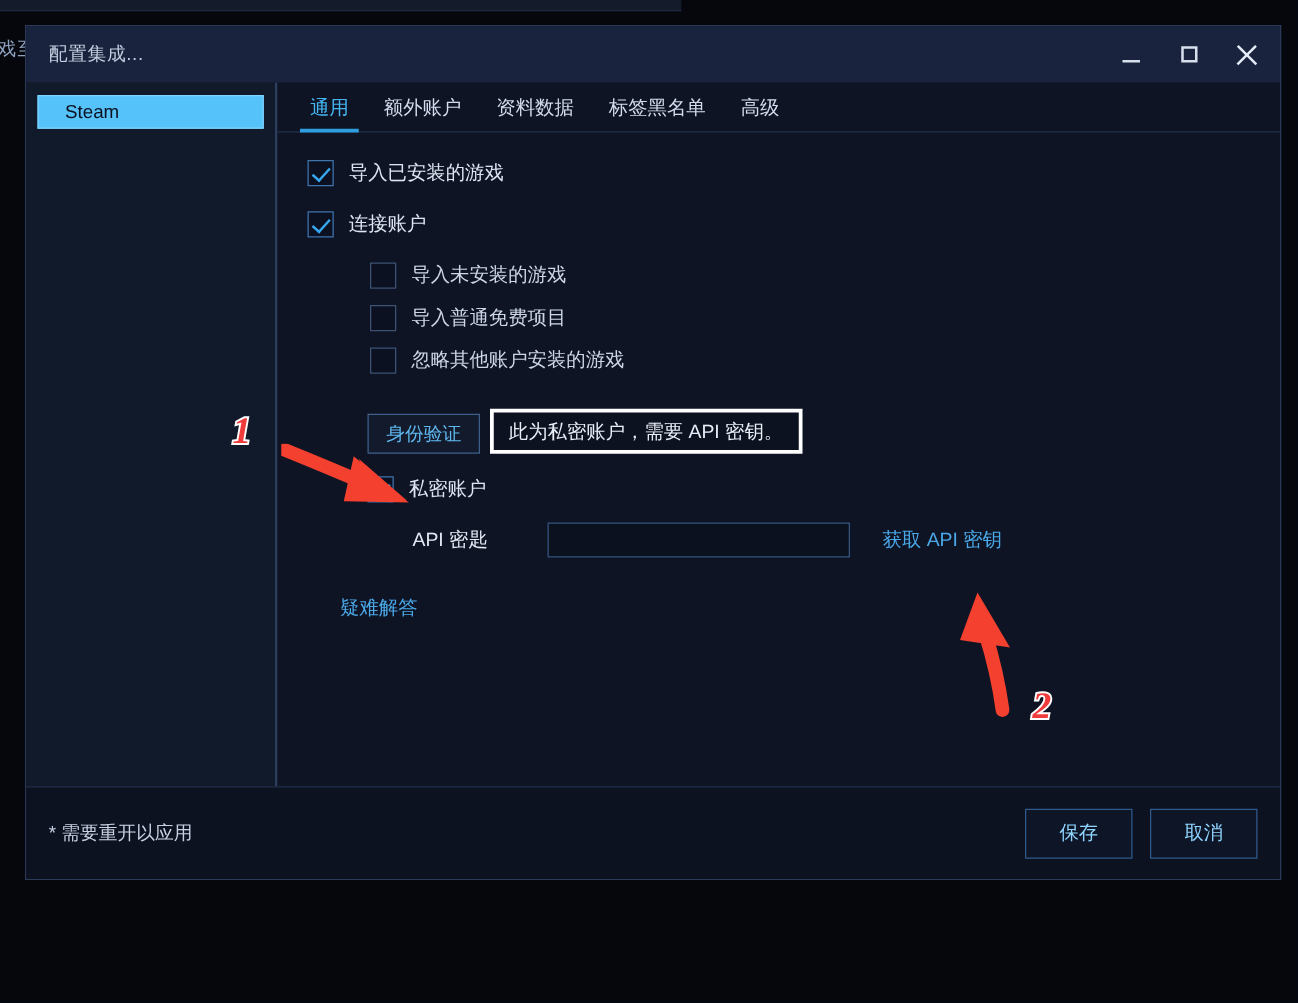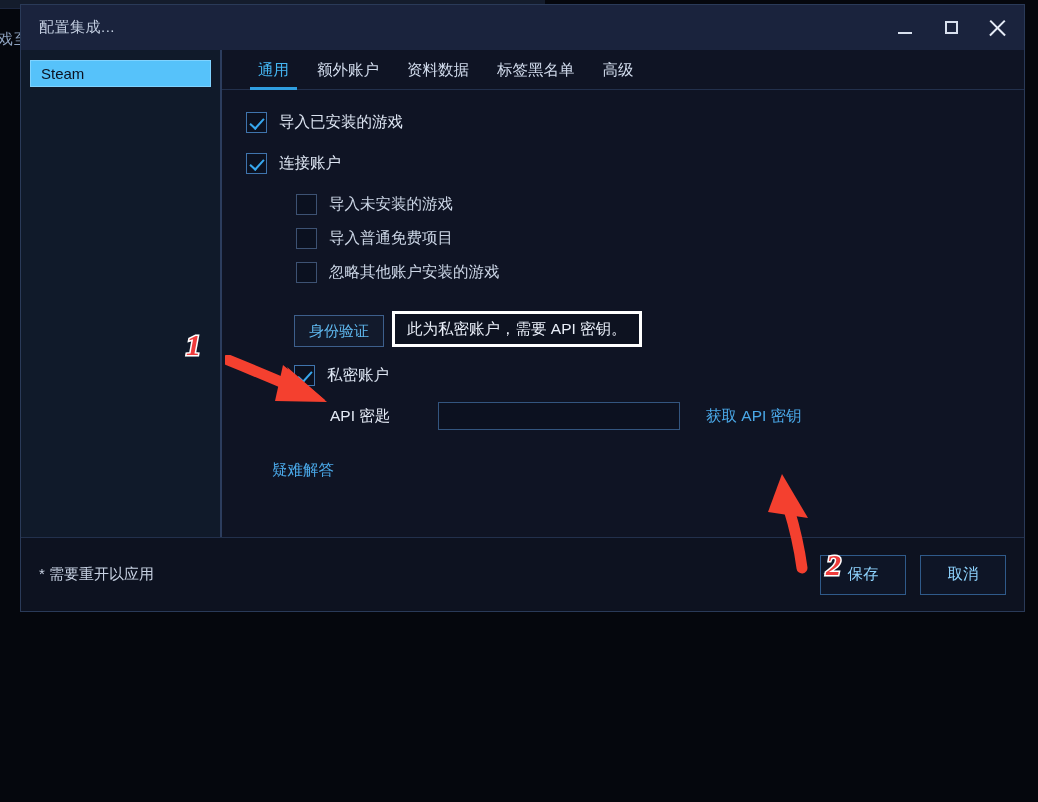--- a/index.html
+++ b/index.html
@@ -22,22 +22,22 @@
     background: #141c2c; border-bottom: 1px solid #1d2740;
   }
   .bg-left-text {
     position: absolute; left: -2px; top: 30px;
     font-size: 15px; color: #8fa3c0; letter-spacing: 1px;
     white-space: nowrap;
   }
 
   
   .dialog {
-    position: absolute; left: 20px; top: 4px;
-    width: 1005px; height: 608px;
+    position: absolute; left: 20px; top: 20px;
+    width: 1005px; height: 684px;
     background: #0d1220;
     border: 1px solid #2a3a58;
     box-sizing: border-box;
     display: flex; flex-direction: column;
   }
 
   
   .titlebar {
     height: 45px; min-height: 45px;
     background: #1a233d;
@@ -76,21 +76,21 @@
   .sidebar {
     width: 201px; min-width: 201px;
     background: #101a2a;
     border-right: 2px solid #2c3d5e;
     padding-top: 10px;
     box-sizing: border-box;
   }
   .side-item {
     margin: 0 9px; height: 27px;
     display: flex; align-items: center;
-    padding-left: 10px;
+    padding-left: 21px;
     font-size: 15px; color: #c3cee0;
     box-sizing: border-box;
   }
   .side-item.active {
     background: #56c2fa;
     color: #0b1120;
     border: 1px solid #7fd3ff;
     font-weight: 500;
   }
 
@@ -98,21 +98,21 @@
     flex: 1; background: #0f1424;
     display: flex; flex-direction: column;
     min-width: 0;
   }
 
   
   .tabs {
     height: 39px; min-height: 39px;
     display: flex; align-items: flex-end;
     border-bottom: 1px solid #22304c;
-    padding-left: 22px;
+    padding-left: 12px;
   }
   .tab {
     padding: 0 14px 8px 14px;
     font-size: 15.5px; color: #d2dced;
     position: relative; white-space: nowrap;
   }
   .tab.active { color: #45b6f2; }
   .tab.active::after {
     content: ""; position: absolute; left: 6px; right: 6px; bottom: -1px;
     height: 3px; background: #2f9ee0;

